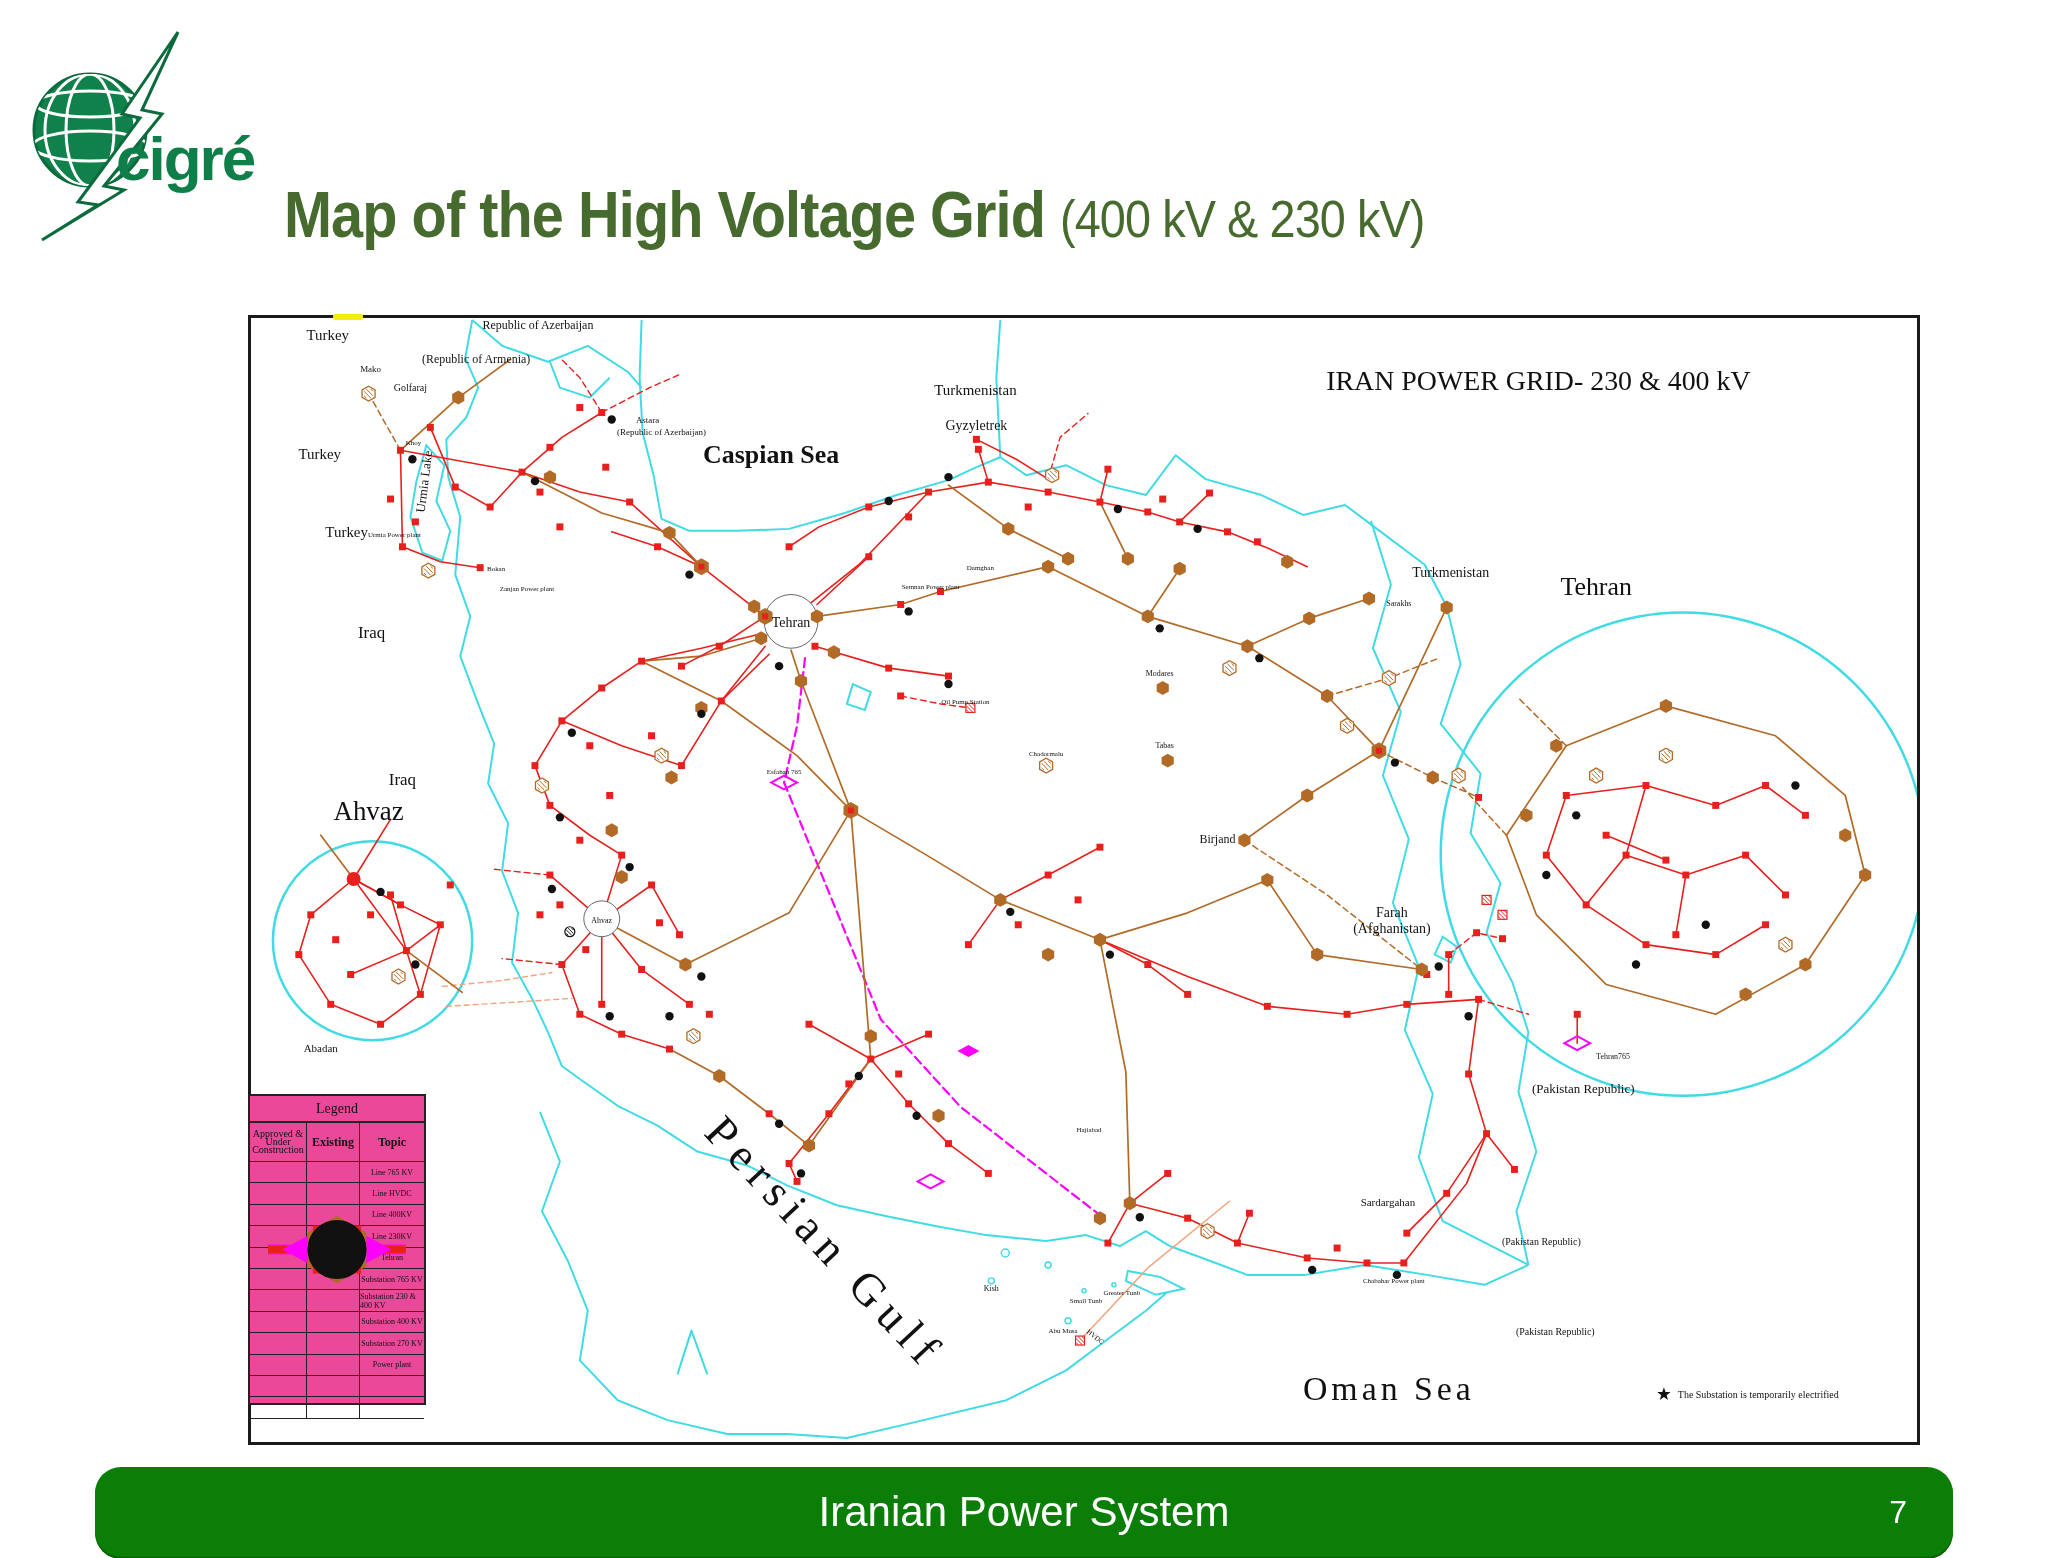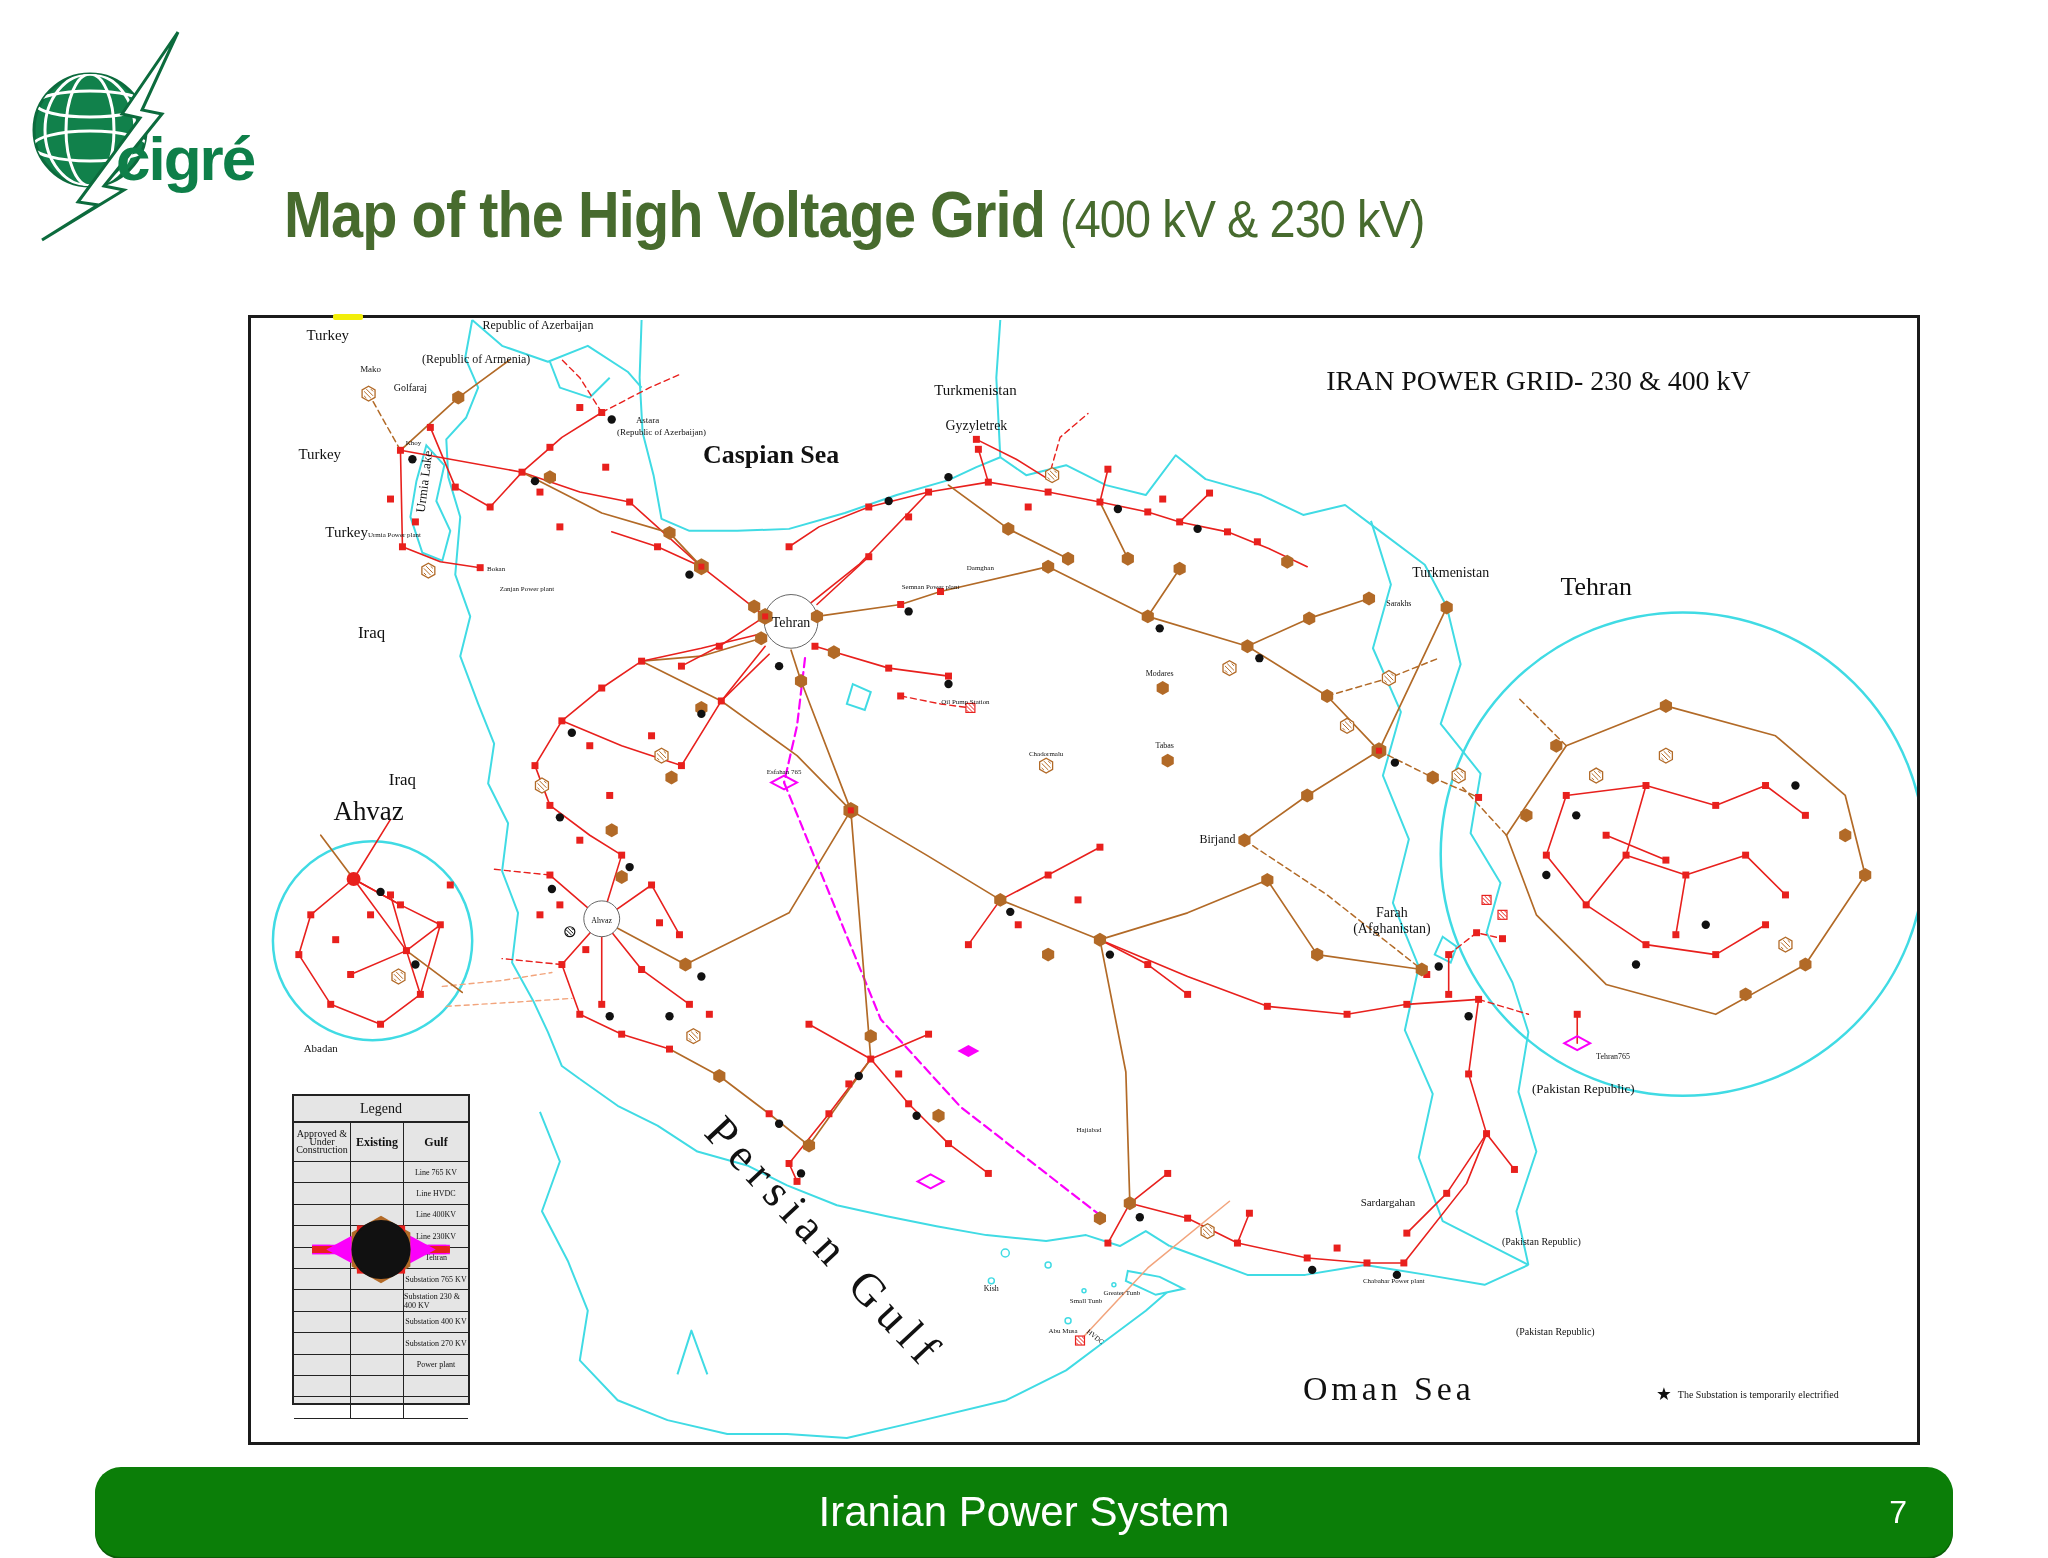--- a/index.html
+++ b/index.html
@@ -7,22 +7,22 @@
          font-family:"Liberation Sans", sans-serif;}
   .logo{position:absolute;left:28px;top:30px;width:230px;height:215px;}
   .page-title{position:absolute;left:284px;top:178px;white-space:nowrap;
     color:#476b2e;transform:scaleX(0.9);transform-origin:left center;}
   .page-title .t-main{font-size:64px;font-weight:600;letter-spacing:-1px;}
   .page-title .t-paren{font-size:52px;font-weight:500;letter-spacing:-1px;}
   .map-frame{position:absolute;left:248px;top:315px;width:1672px;height:1130px;
     background:#fff;border:3px solid #1b1b1b;box-sizing:border-box;}
   .map-frame svg{position:absolute;left:0;top:0;width:100%;height:100%;}
   .yellow-tick{position:absolute;left:82px;top:-4px;width:30px;height:6px;background:#f2ee0a;border-radius:2px;}
-  .legend{position:absolute;left:-3px;top:776px;width:178px;height:311px;background:#e5e5e5;
-    border:2px solid #222;box-sizing:border-box;font-family:"Liberation Serif", serif;color:#111;margin-left:44px;}
+  .legend{position:absolute;left:-3px;top:776px;width:178px;height:311px;background:#ec4899;
+    border:2px solid #222;box-sizing:border-box;font-family:"Liberation Serif", serif;color:#111;}
   .lg-title{height:25px;border-bottom:2px solid #222;display:flex;align-items:center;justify-content:center;
     font-size:14px;}
   .lg-head{display:grid;grid-template-columns:57px 53px 1fr;height:38px;border-bottom:1px solid #222;}
   .lg-head>div{border-right:1px solid #222;display:flex;flex-direction:column;align-items:center;justify-content:center;text-align:center;}
   .lg-head>div:last-child{border-right:none;}
   .lg-head .small{font-size:10px;line-height:8px;}
   .lg-head .big{font-size:12px;font-weight:bold;}
   .lg-row{display:grid;grid-template-columns:57px 53px 1fr;height:20.4px;border-bottom:1px solid #222;}
   .lg-row>div{border-right:1px solid #222;display:flex;align-items:center;justify-content:center;overflow:hidden;}
   .lg-row>div:last-child{border-right:none;}
@@ -673,21 +673,21 @@
 
     <div class="legend">
       <div class="lg-title">Legend</div>
       <div class="lg-head">
         <div>
           <span class="small">Approved &amp;</span>
           <span class="small">Under</span>
           <span class="small">Construction</span>
         </div>
         <div class="big">Existing</div>
-        <div class="big">Gulf</div>
+        <div class="big">Topic</div>
       </div>
       <div id="legend-rows">
           <div class="lg-row">
             <div>
               <svg width="48" height="18" viewBox="0 0 48 18">
                 <line x1="5" y1="9" x2="43" y2="9" stroke="#fb00fb" stroke-width="2.6" stroke-dasharray="5,3"></line>
               </svg>
             </div>
             <div>
               <svg width="48" height="18" viewBox="0 0 48 18">

